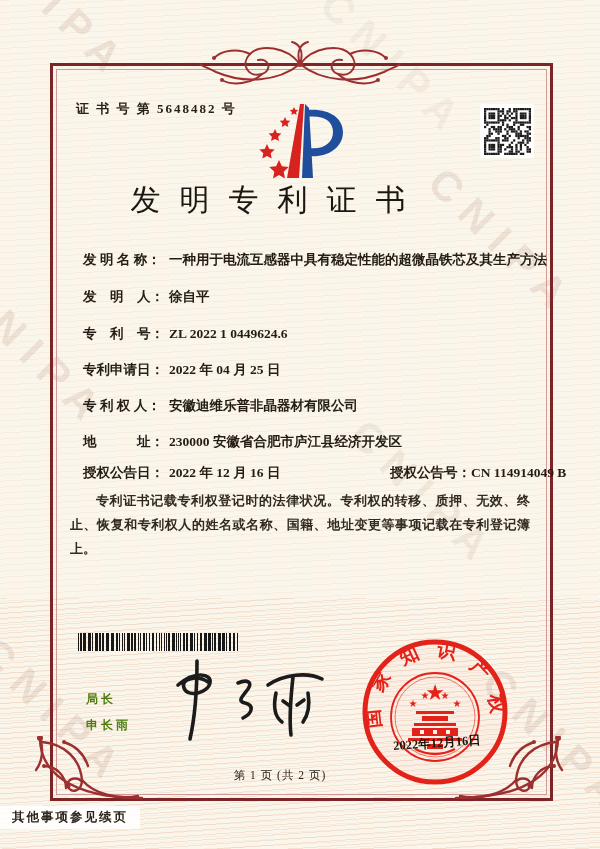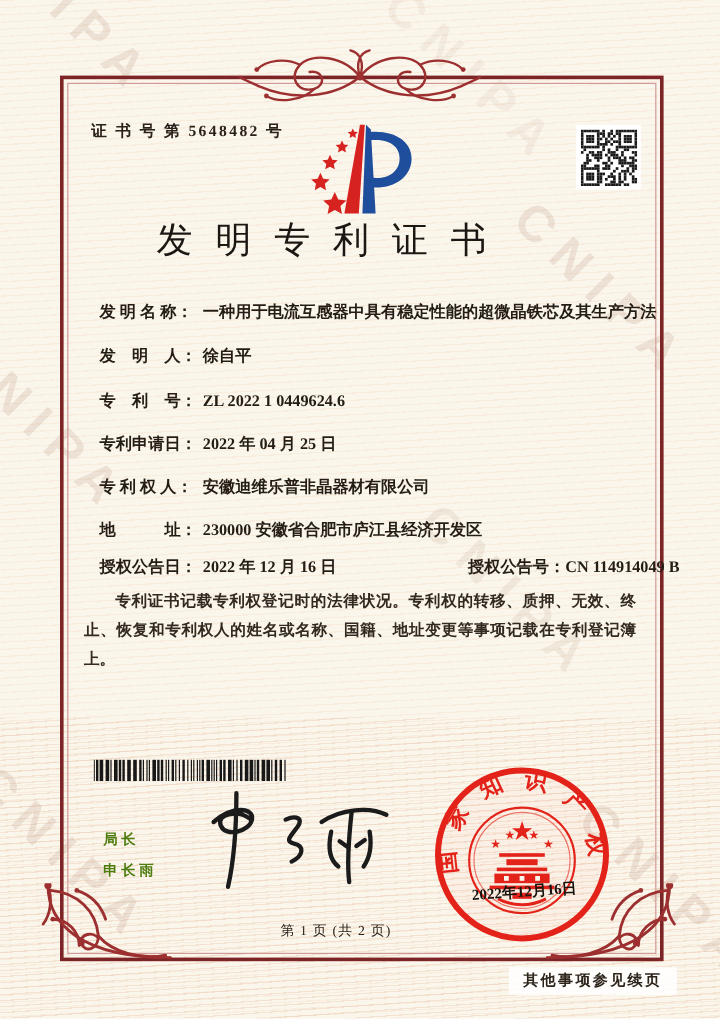--- a/index.html
+++ b/index.html
@@ -63,21 +63,21 @@
   .seal-date{
     position:absolute; left:366px; top:735px; width:142px; z-index:7; text-align:center;
     font-size:12.5px; font-weight:bold; color:#17140f; transform:rotate(-4deg);
     white-space:nowrap;
   }
   .page-no{
     position:absolute; left:0; top:768px; width:560px; text-align:center; z-index:4;
     font-size:11.5px; color:#2a221a; letter-spacing:1px;
   }
   .footer-note{
-    position:absolute; left:0; top:806px; width:564px; text-align:right; z-index:4;
+    position:absolute; left:0; top:806px; width:564px; text-align:left; z-index:4;
   }
   .footer-note span{
     display:inline-block; background:rgba(255,255,255,.88); padding:3px 12px;
     font-size:12.5px; font-weight:600; color:#2d251b; letter-spacing:2px;
   }
 </style>
 </head>
 <body>
 
 <div class="page">

